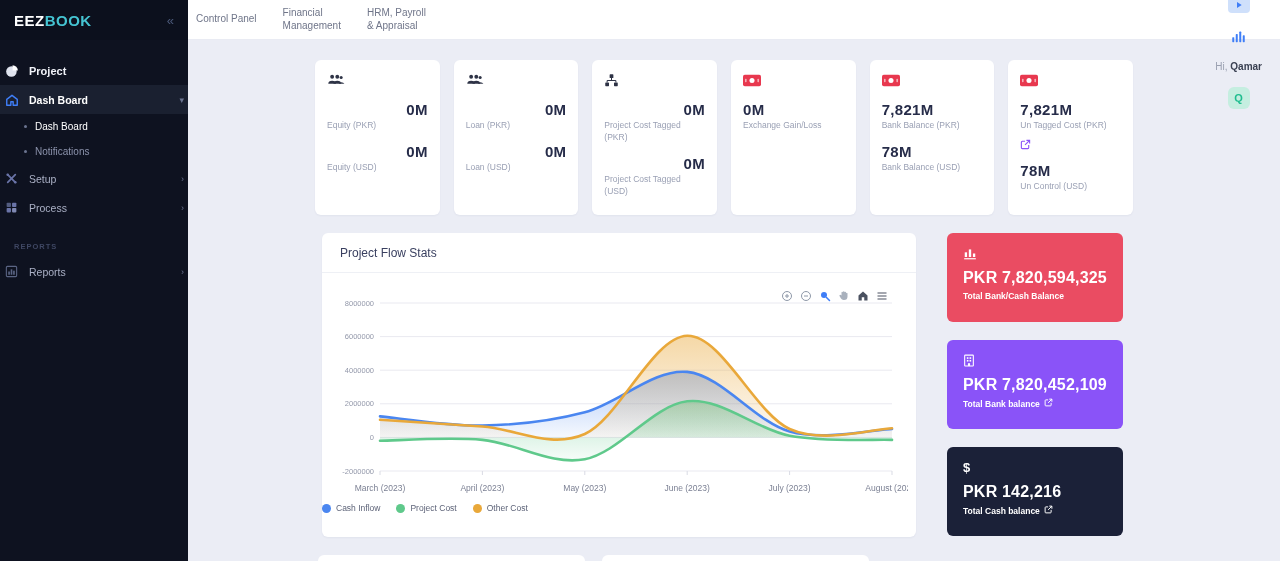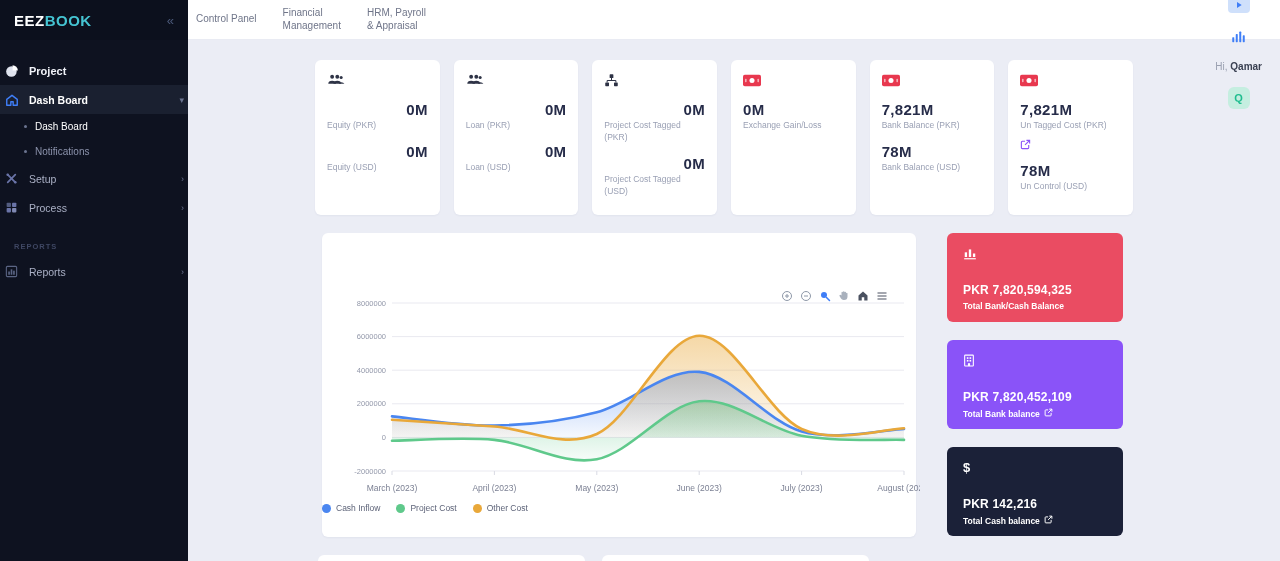--- a/index.html
+++ b/index.html
@@ -43,28 +43,28 @@
   .s-val.right { text-align:right; }
   .s-lbl { font-size:8.5px; color:#9aa0b4; margin-top:2px; margin-bottom:11px; line-height:1.4; }
   .linkrow { margin:-7px 0 8px 0; }
 
   
   #chart-card { position:absolute; left:322px; top:233px; width:594px; height:304px; background:#fff; border-radius:6px; box-shadow:0 1px 2px rgba(40,50,90,.05); }
   #chart-title-row { height:40px; display:flex; align-items:center; padding:0 18px; border-bottom:1px solid #eef0f5; }
   #chart-title { font-size:12px; color:#3a4060; }
   #chart-toolbar { position:absolute; right:28px; top:56px; display:flex; gap:6px; align-items:center; }
   #chart-toolbar .t-icon { width:13px; height:13px; cursor:pointer; display:flex; align-items:center; justify-content:center; }
-  #chart-area { position:absolute; left:20px; top:60px; width:578px; height:210px; }
+  #chart-area { position:absolute; left:8px; top:60px; width:578px; height:210px; }
   #chart-legend { position:absolute; left:0; top:270px; width:100%; display:flex; justify-content:flex-start; gap:16px; }
   .leg-item { display:flex; align-items:center; gap:5px; font-size:8.5px; color:#5d6378; cursor:pointer; }
   .legend-dot { width:9px; height:9px; border-radius:50%; }
 
   
   .sum-card { position:absolute; left:947px; width:176px; height:89px; border-radius:6px; color:#fff; padding:13px 16px; }
-  .sum-val { font-size:12px; font-weight:bold; letter-spacing:.2px; margin-top:23px; }
+  .sum-val { font-size:16px; font-weight:bold; letter-spacing:.2px; margin-top:9px; }
   .sum-lbl { font-size:8.5px; font-weight:bold; margin-top:4px; display:flex; align-items:center; gap:4px; }
   .sum-icon { height:14px; display:flex; align-items:center; }
 
   
   .stub { position:absolute; top:555px; height:6px; background:#fff; border-radius:6px 6px 0 0; }
 </style>
 </head>
 <body>
 
 <div id="sidebar">
@@ -278,20 +278,23 @@
           <path d="M19 13 v6 a2 2 0 0 1 -2 2 H5 a2 2 0 0 1 -2 -2 V7 a2 2 0 0 1 2 -2 h6" fill="none" stroke="#8a53f8" stroke-width="2.4"></path>
           <path d="M14 3 h7 v7 M21 3 11 13" fill="none" stroke="#8a53f8" stroke-width="2.4"></path>
         </svg>
     </div>
     <div class="s-val">78M</div>
     <div class="s-lbl">Un Control (USD)</div>
   </div>
 </div>
 
 <div id="chart-card">
+  <div id="chart-title-row">
+    <span id="chart-title">Project Flow Stats</span>
+  </div>
   <div id="chart-toolbar">
     <span class="t-icon">
         <svg width="12" height="12" viewBox="0 0 24 24">
           <circle cx="12" cy="12" r="9" fill="none" stroke="#8e98a8" stroke-width="2"></circle>
           <path d="M12 8v8M8 12h8" stroke="#8e98a8" stroke-width="2"></path>
         </svg>
       </span>
     <span class="t-icon">
         <svg width="12" height="12" viewBox="0 0 24 24">
           <circle cx="12" cy="12" r="9" fill="none" stroke="#8e98a8" stroke-width="2"></circle>

